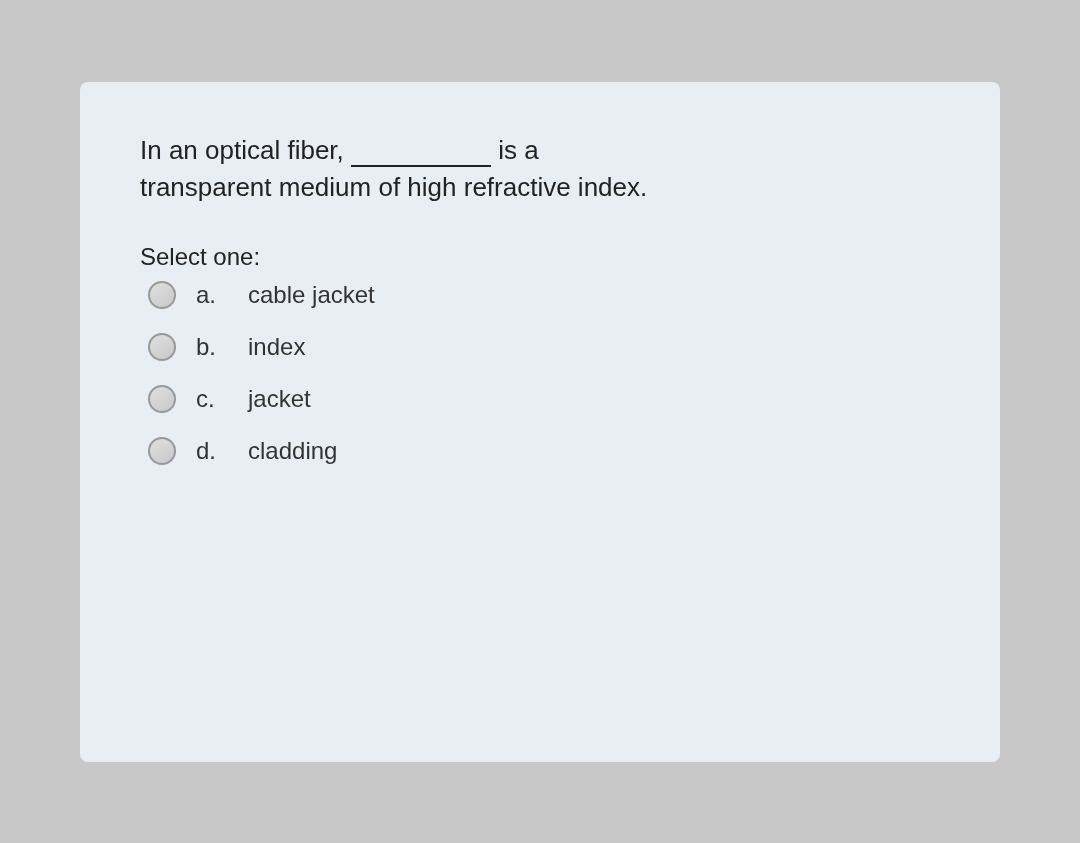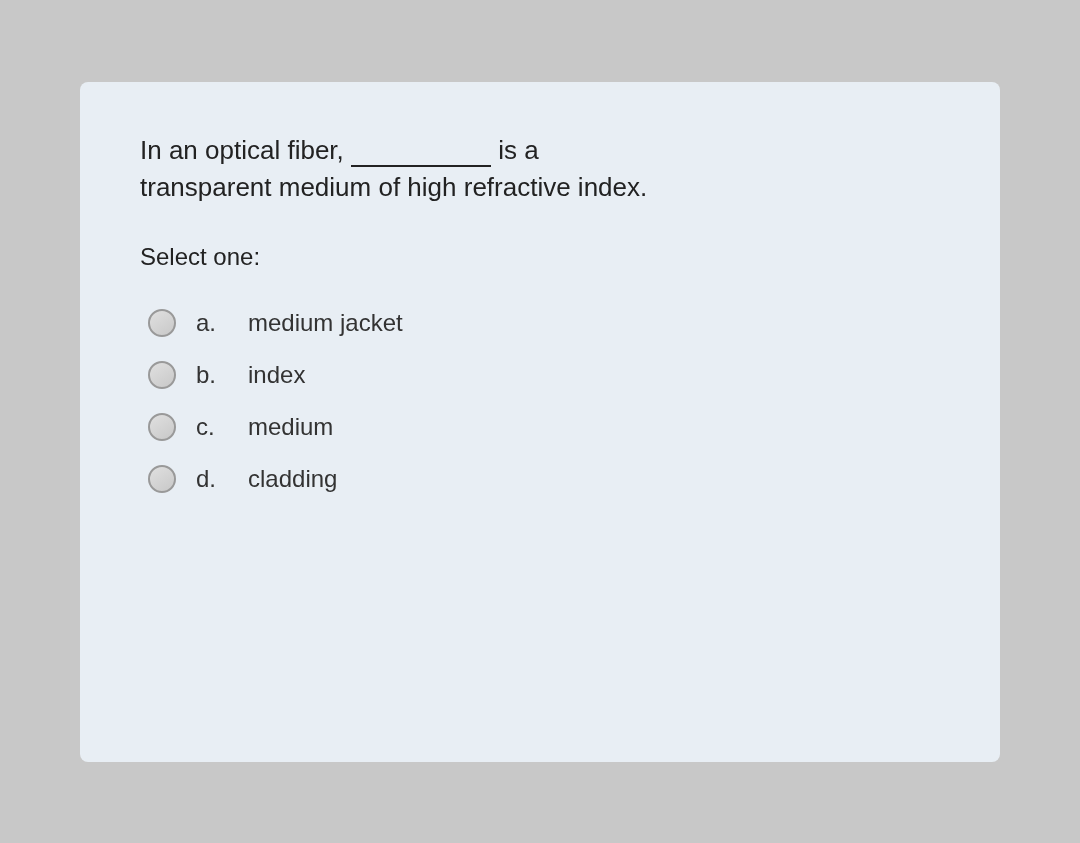--- a/index.html
+++ b/index.html
@@ -47,21 +47,20 @@
       display: inline-block;
       width: 140px;
       border-bottom: 2px solid #222;
       vertical-align: bottom;
       margin-bottom: 2px;
     }
 
     .select-label {
       font-size: 24px;
       color: #222;
-      margin-bottom: 28px;
       font-weight: 400;
     }
 
     .options-list {
       list-style: none;
       display: flex;
       flex-direction: column;
       gap: 4px;
     }
 
@@ -108,31 +107,31 @@
       In an optical fiber, <span class="blank"></span> is a<br>
       transparent medium of high refractive index.
     </div>
 
     <div class="select-label">Select one:</div>
 
     <ul class="options-list">
     <li class="option-item">
           <div class="radio-circle"></div>
           <span class="option-letter">a.</span>
-          <span class="option-text">medium jacket</span>
+          <span class="option-text">cable jacket</span>
         </li>
         <li class="option-item">
           <div class="radio-circle"></div>
           <span class="option-letter">b.</span>
           <span class="option-text">index</span>
         </li>
         <li class="option-item">
           <div class="radio-circle"></div>
           <span class="option-letter">c.</span>
-          <span class="option-text">medium</span>
+          <span class="option-text">jacket</span>
         </li>
         <li class="option-item">
           <div class="radio-circle"></div>
           <span class="option-letter">d.</span>
           <span class="option-text">cladding</span>
         </li>
       </ul>
 
   </div>
 </div>

